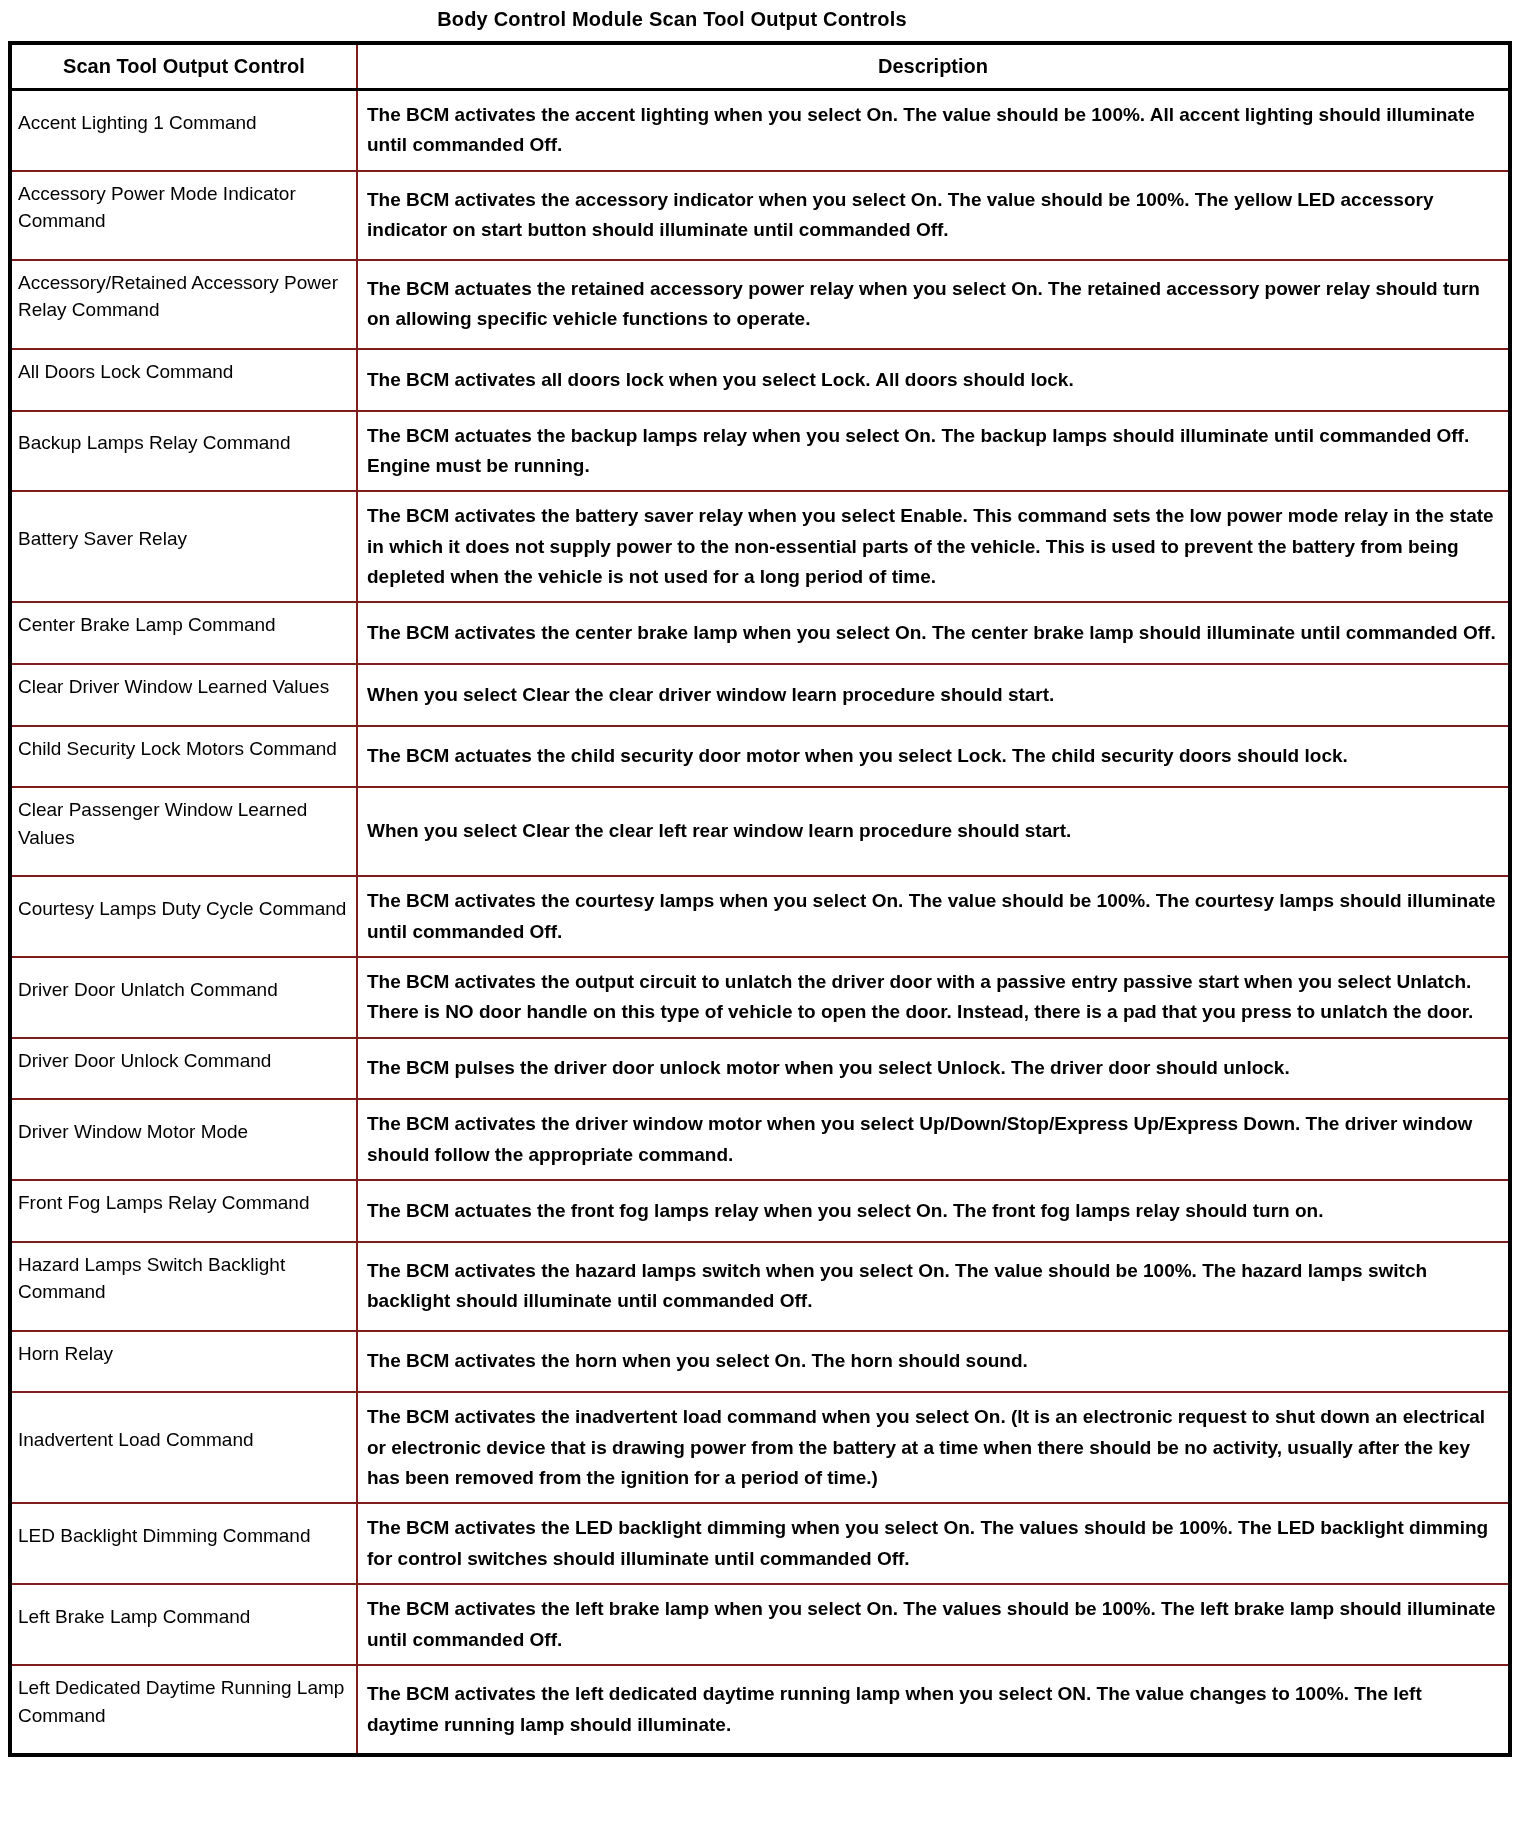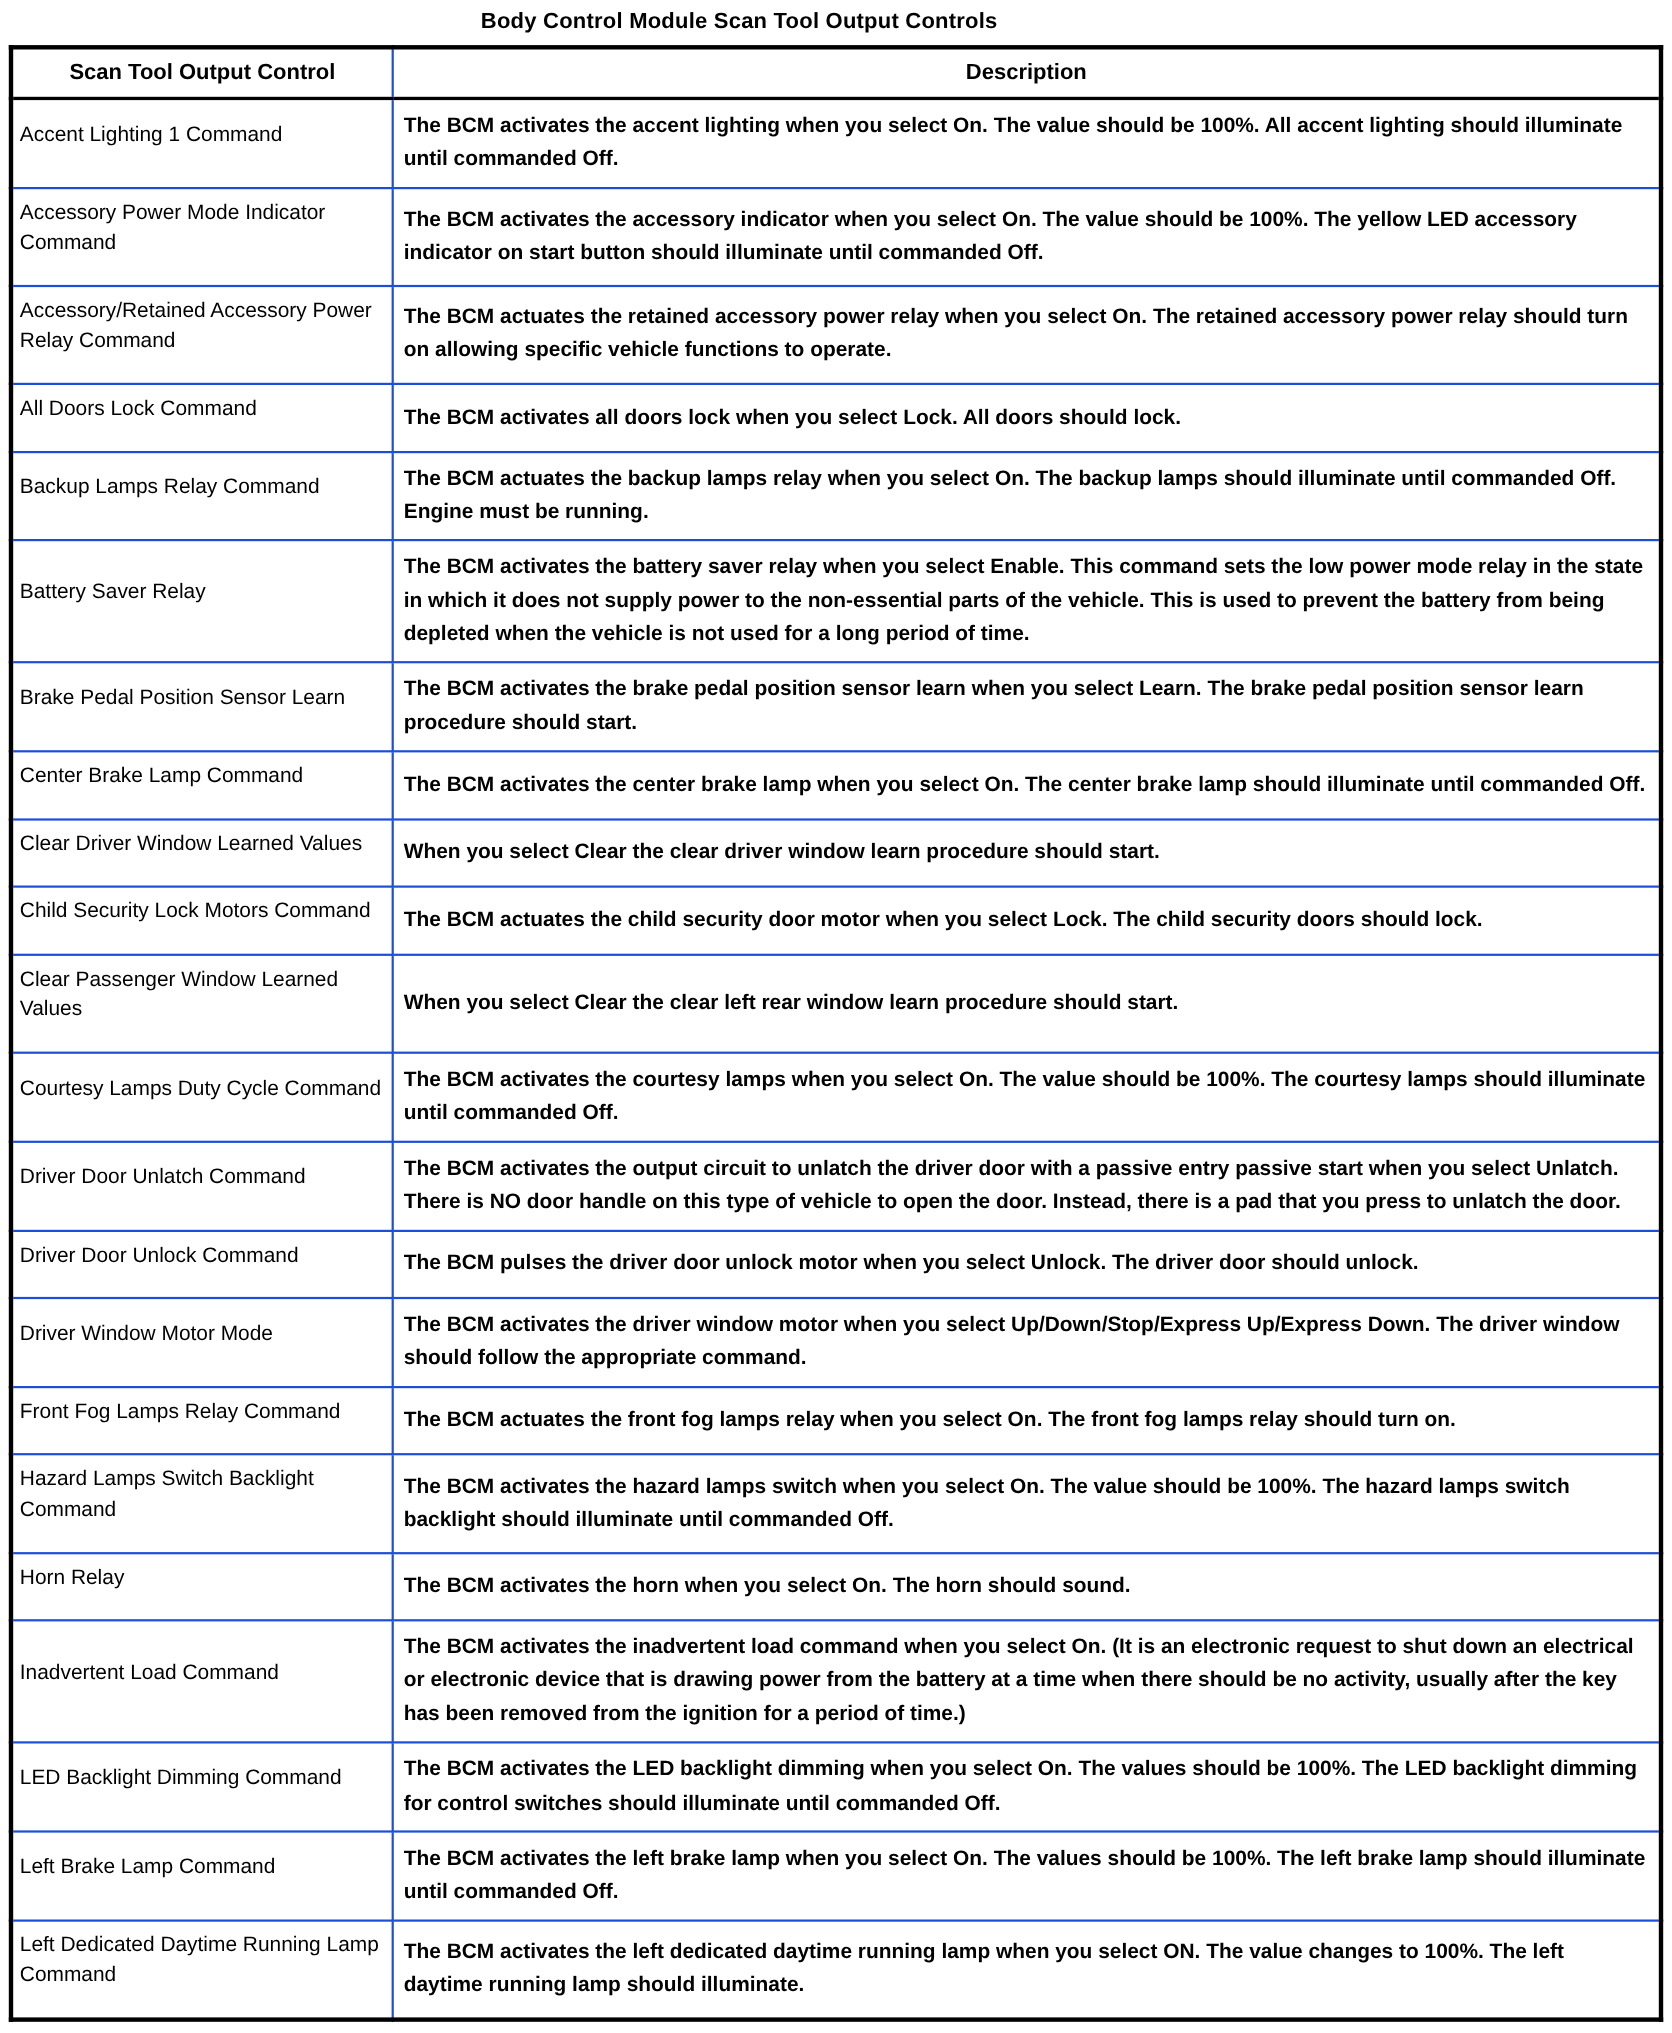--- a/index.html
+++ b/index.html
@@ -23,21 +23,21 @@
   }
   table.bcm-table {
     width: 1504px;
     border-collapse: collapse;
     table-layout: fixed;
     border: 4px solid #000;
   }
   col.col-control { width: 347px; }
   col.col-desc { width: auto; }
   th, td {
-    border: 2px solid #1d4ed8;
+    border: 2px solid #7f1d1d;
     vertical-align: middle;
     box-sizing: border-box;
   }
   th {
     font-size: 20px;
     font-weight: bold;
     padding: 10px 6px;
     border-bottom: 3px solid #000;
   }
   td.control-cell {
@@ -90,24 +90,20 @@
         </tr>
         <tr>
           <td class="control-cell">Backup Lamps Relay Command</td>
           <td class="desc-cell">The BCM actuates the backup lamps relay when you select On. The backup lamps should illuminate until commanded Off. Engine must be running.</td>
         </tr>
         <tr>
           <td class="control-cell">Battery Saver Relay</td>
           <td class="desc-cell">The BCM activates the battery saver relay when you select Enable. This command sets the low power mode relay in the state in which it does not supply power to the non-essential parts of the vehicle. This is used to prevent the battery from being depleted when the vehicle is not used for a long period of time.</td>
         </tr>
         <tr>
-          <td class="control-cell">Brake Pedal Position Sensor Learn</td>
-          <td class="desc-cell">The BCM activates the brake pedal position sensor learn when you select Learn. The brake pedal position sensor learn procedure should start.</td>
-        </tr>
-        <tr>
           <td class="control-cell">Center Brake Lamp Command</td>
           <td class="desc-cell">The BCM activates the center brake lamp when you select On. The center brake lamp should illuminate until commanded Off.</td>
         </tr>
         <tr>
           <td class="control-cell">Clear Driver Window Learned Values</td>
           <td class="desc-cell">When you select Clear the clear driver window learn procedure should start.</td>
         </tr>
         <tr>
           <td class="control-cell">Child Security Lock Motors Command</td>
           <td class="desc-cell">The BCM actuates the child security door motor when you select Lock. The child security doors should lock.</td>

